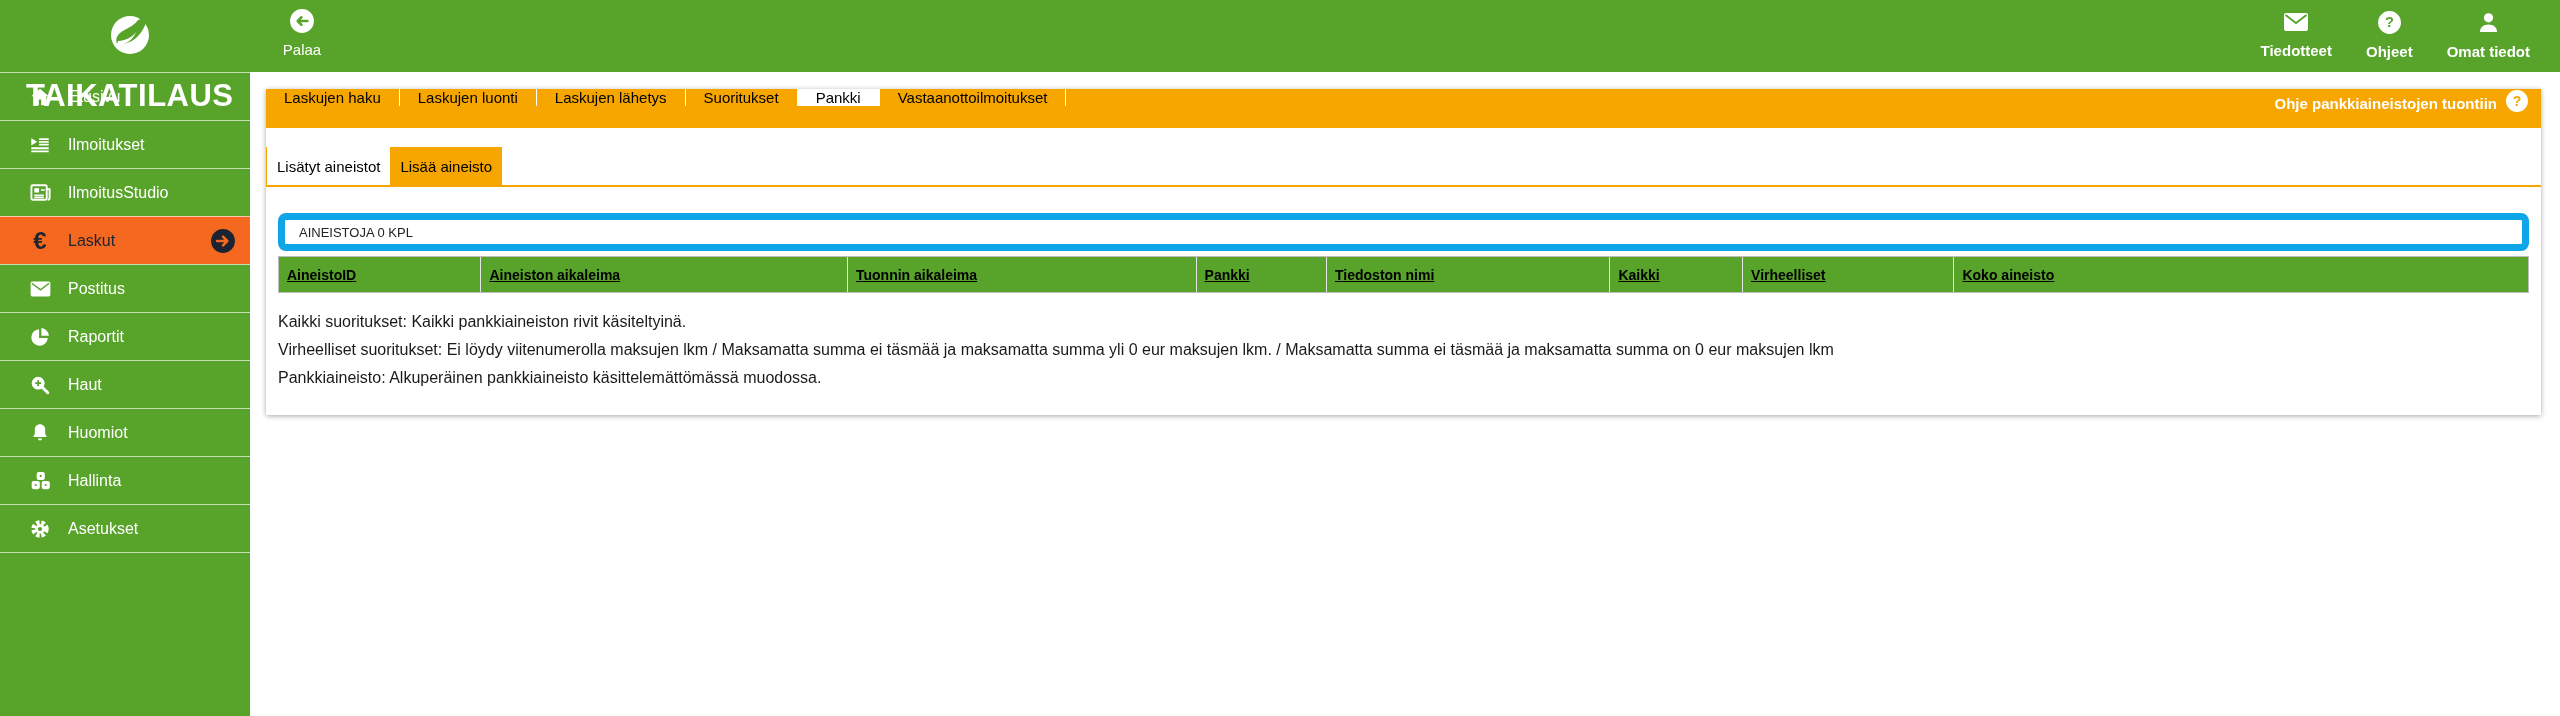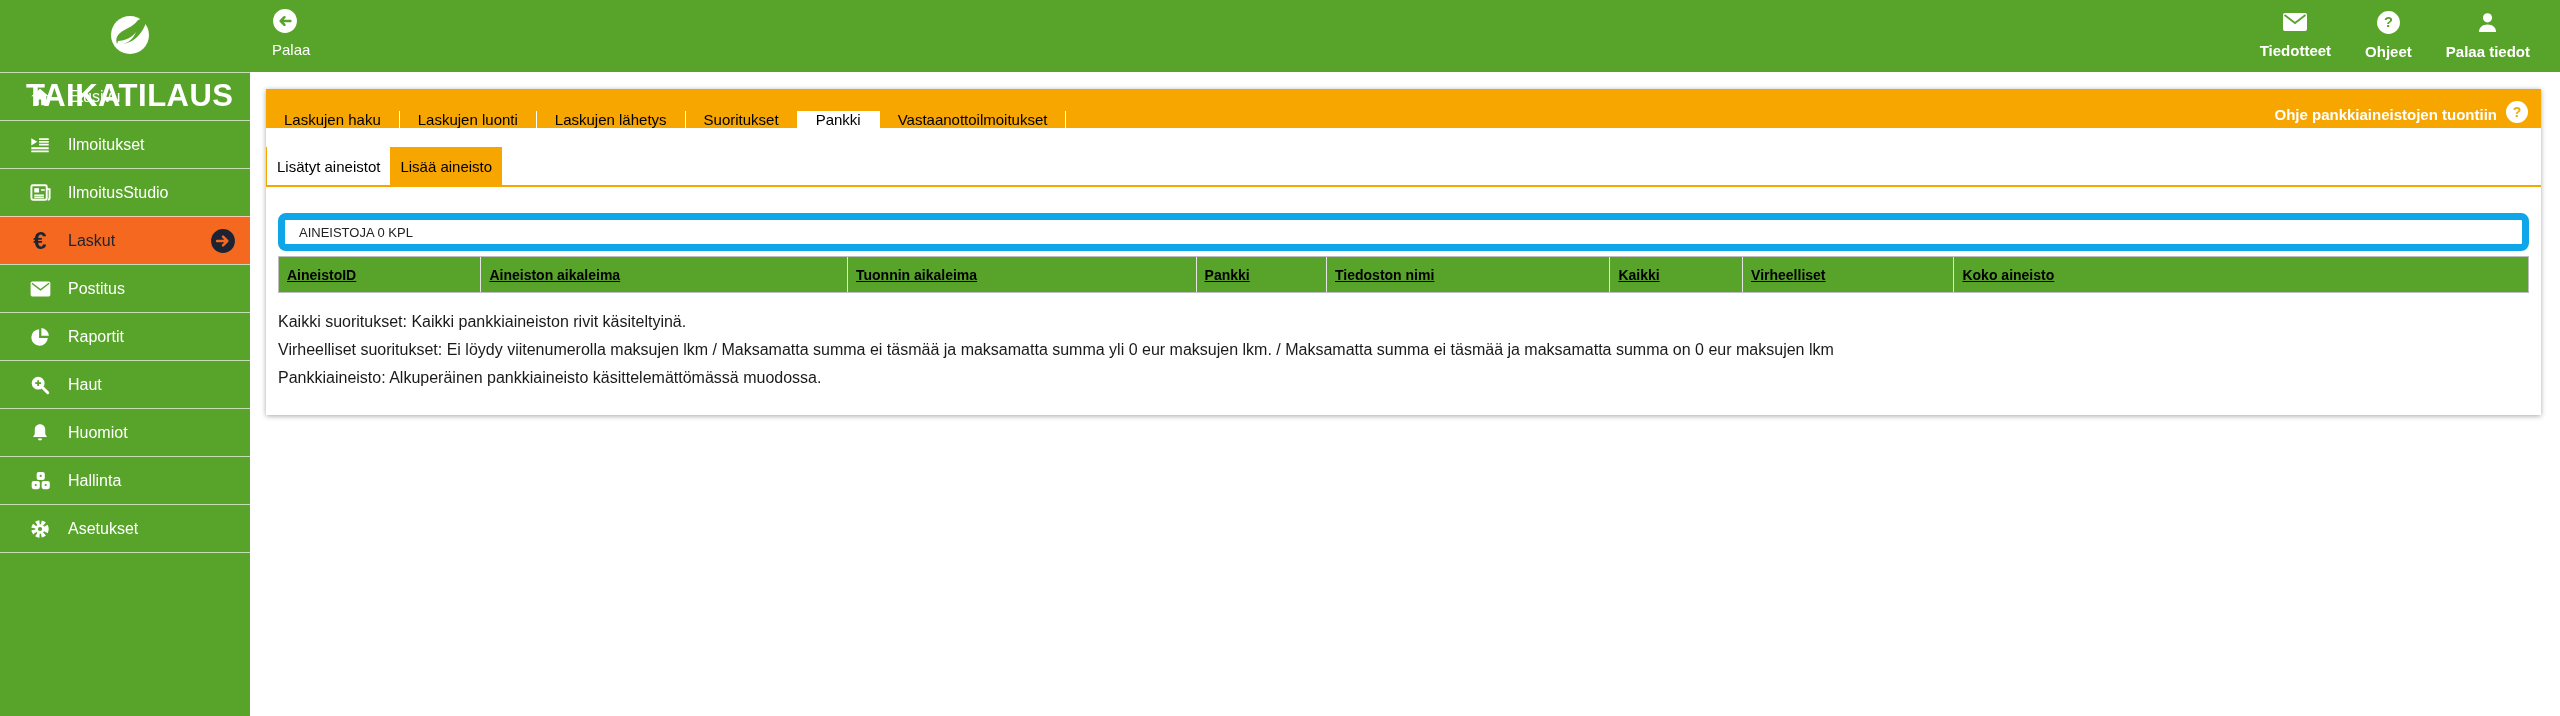--- a/index.html
+++ b/index.html
@@ -4,21 +4,21 @@
 <style>
   * { margin:0; padding:0; box-sizing:border-box; }
   html,body { width:2560px; height:716px; overflow:hidden; background:#ffffff;
               font-family:"Liberation Sans", sans-serif; }
 
   
   .topbar { position:absolute; left:0; top:0; width:2560px; height:72px;
             background:#58A42A; z-index:5; }
   .logo { position:absolute; left:26px; top:12px; display:flex; align-items:center; gap:18px;flex-direction:column; }
   .logo-text { color:#fff; font-size:31px; font-weight:bold; letter-spacing:.5px; }
-  .backbtn { position:absolute; left:272px; top:8px; width:60px; text-align:left; cursor:pointer; }
+  .backbtn { position:absolute; left:272px; top:8px; width:60px; text-align:center; cursor:pointer; }
   .backbtn .lbl { color:#fff; font-size:15px; margin-top:3px; }
   .top-actions { position:absolute; right:30px; top:10px; display:flex; gap:34px; }
   .top-action { display:flex; flex-direction:column; align-items:center; gap:4px; cursor:pointer; }
   .top-action .lbl { color:#fff; font-size:15px;font-weight:bold; }
 
   
   .sidebar { position:absolute; left:0; top:72px; width:250px; height:644px; background:#58A42A; }
   .side-item { height:48px; display:flex; align-items:center; border-top:1px solid rgba(255,255,255,.65);
                color:#fff; font-size:16px; cursor:pointer; position:relative;text-align:right; }
   .side-item .ic { width:24px; margin-left:28px; display:flex; justify-content:center; }
@@ -27,21 +27,21 @@
   .side-item.active .lbl { font-weight:normal; }
   .side-item .go { position:absolute; right:14px; top:11px; }
   .side-end { border-top:1px solid rgba(255,255,255,.65); }
   .euro-glyph { font-size:24px; font-weight:bold; color:#1C2333; line-height:1; }
 
   
   .main { position:absolute; left:250px; top:72px; width:2310px; height:644px; background:#fff; }
   .card { position:absolute; left:16px; top:17px; width:2275px; min-height:309px;
           background:#fff; box-shadow:0 1px 5px rgba(0,0,0,.35); padding-bottom:18px; }
 
-  .tabbar { height:39px; background:#F7A600; display:flex; align-items:flex-end; }
+  .tabbar { height:39px; background:#F7A600; display:flex; align-items:flex-start; }
   .tab { display:flex; align-items:center; padding:0 18px; font-size:15px; color:#000;
          border-right:1px solid #fff; cursor:pointer; white-space:nowrap; }
   .tab.active { background:#fff; }
   .tab-help { margin-left:auto; display:flex; align-items:center; gap:8px; padding-right:12px; }
   .tab-help .lbl { color:#fff; font-weight:bold; font-size:15px; }
 
   .subtabs { margin-top:19px; display:flex; border-bottom:2px solid #F7A600; height:40px; }
   .subtab { display:flex; align-items:center; padding:0 10px; font-size:15px; color:#000; cursor:pointer; }
   .subtab.active { background:#fff; border-left:1px solid #F7A600; }
   .subtab.add { background:#F7A600; }
@@ -103,21 +103,21 @@
       </span>
       <span class="lbl">Ohjeet</span>
     </div>
     <div class="top-action">
       <span>
         <svg width="25" height="25" viewBox="0 0 24 24">
           <circle cx="12" cy="7.5" r="4.4" fill="#fff"></circle>
           <path d="M3.8 21c0-4.4 3.7-7 8.2-7s8.2 2.6 8.2 7z" fill="#fff"></path>
         </svg>
       </span>
-      <span class="lbl">Palaa tiedot</span>
+      <span class="lbl">Omat tiedot</span>
     </div>
   </div>
 </div>
 
 <div class="sidebar">
 
   <div class="side-item">
     <span class="ic">
       <svg width="22" height="22" viewBox="0 0 24 24">
           <path fill="#fff" d="M12 3 2.5 11.2h2.7V21h5.5v-6.2h2.6V21h5.5v-9.8h2.7z"></path>

